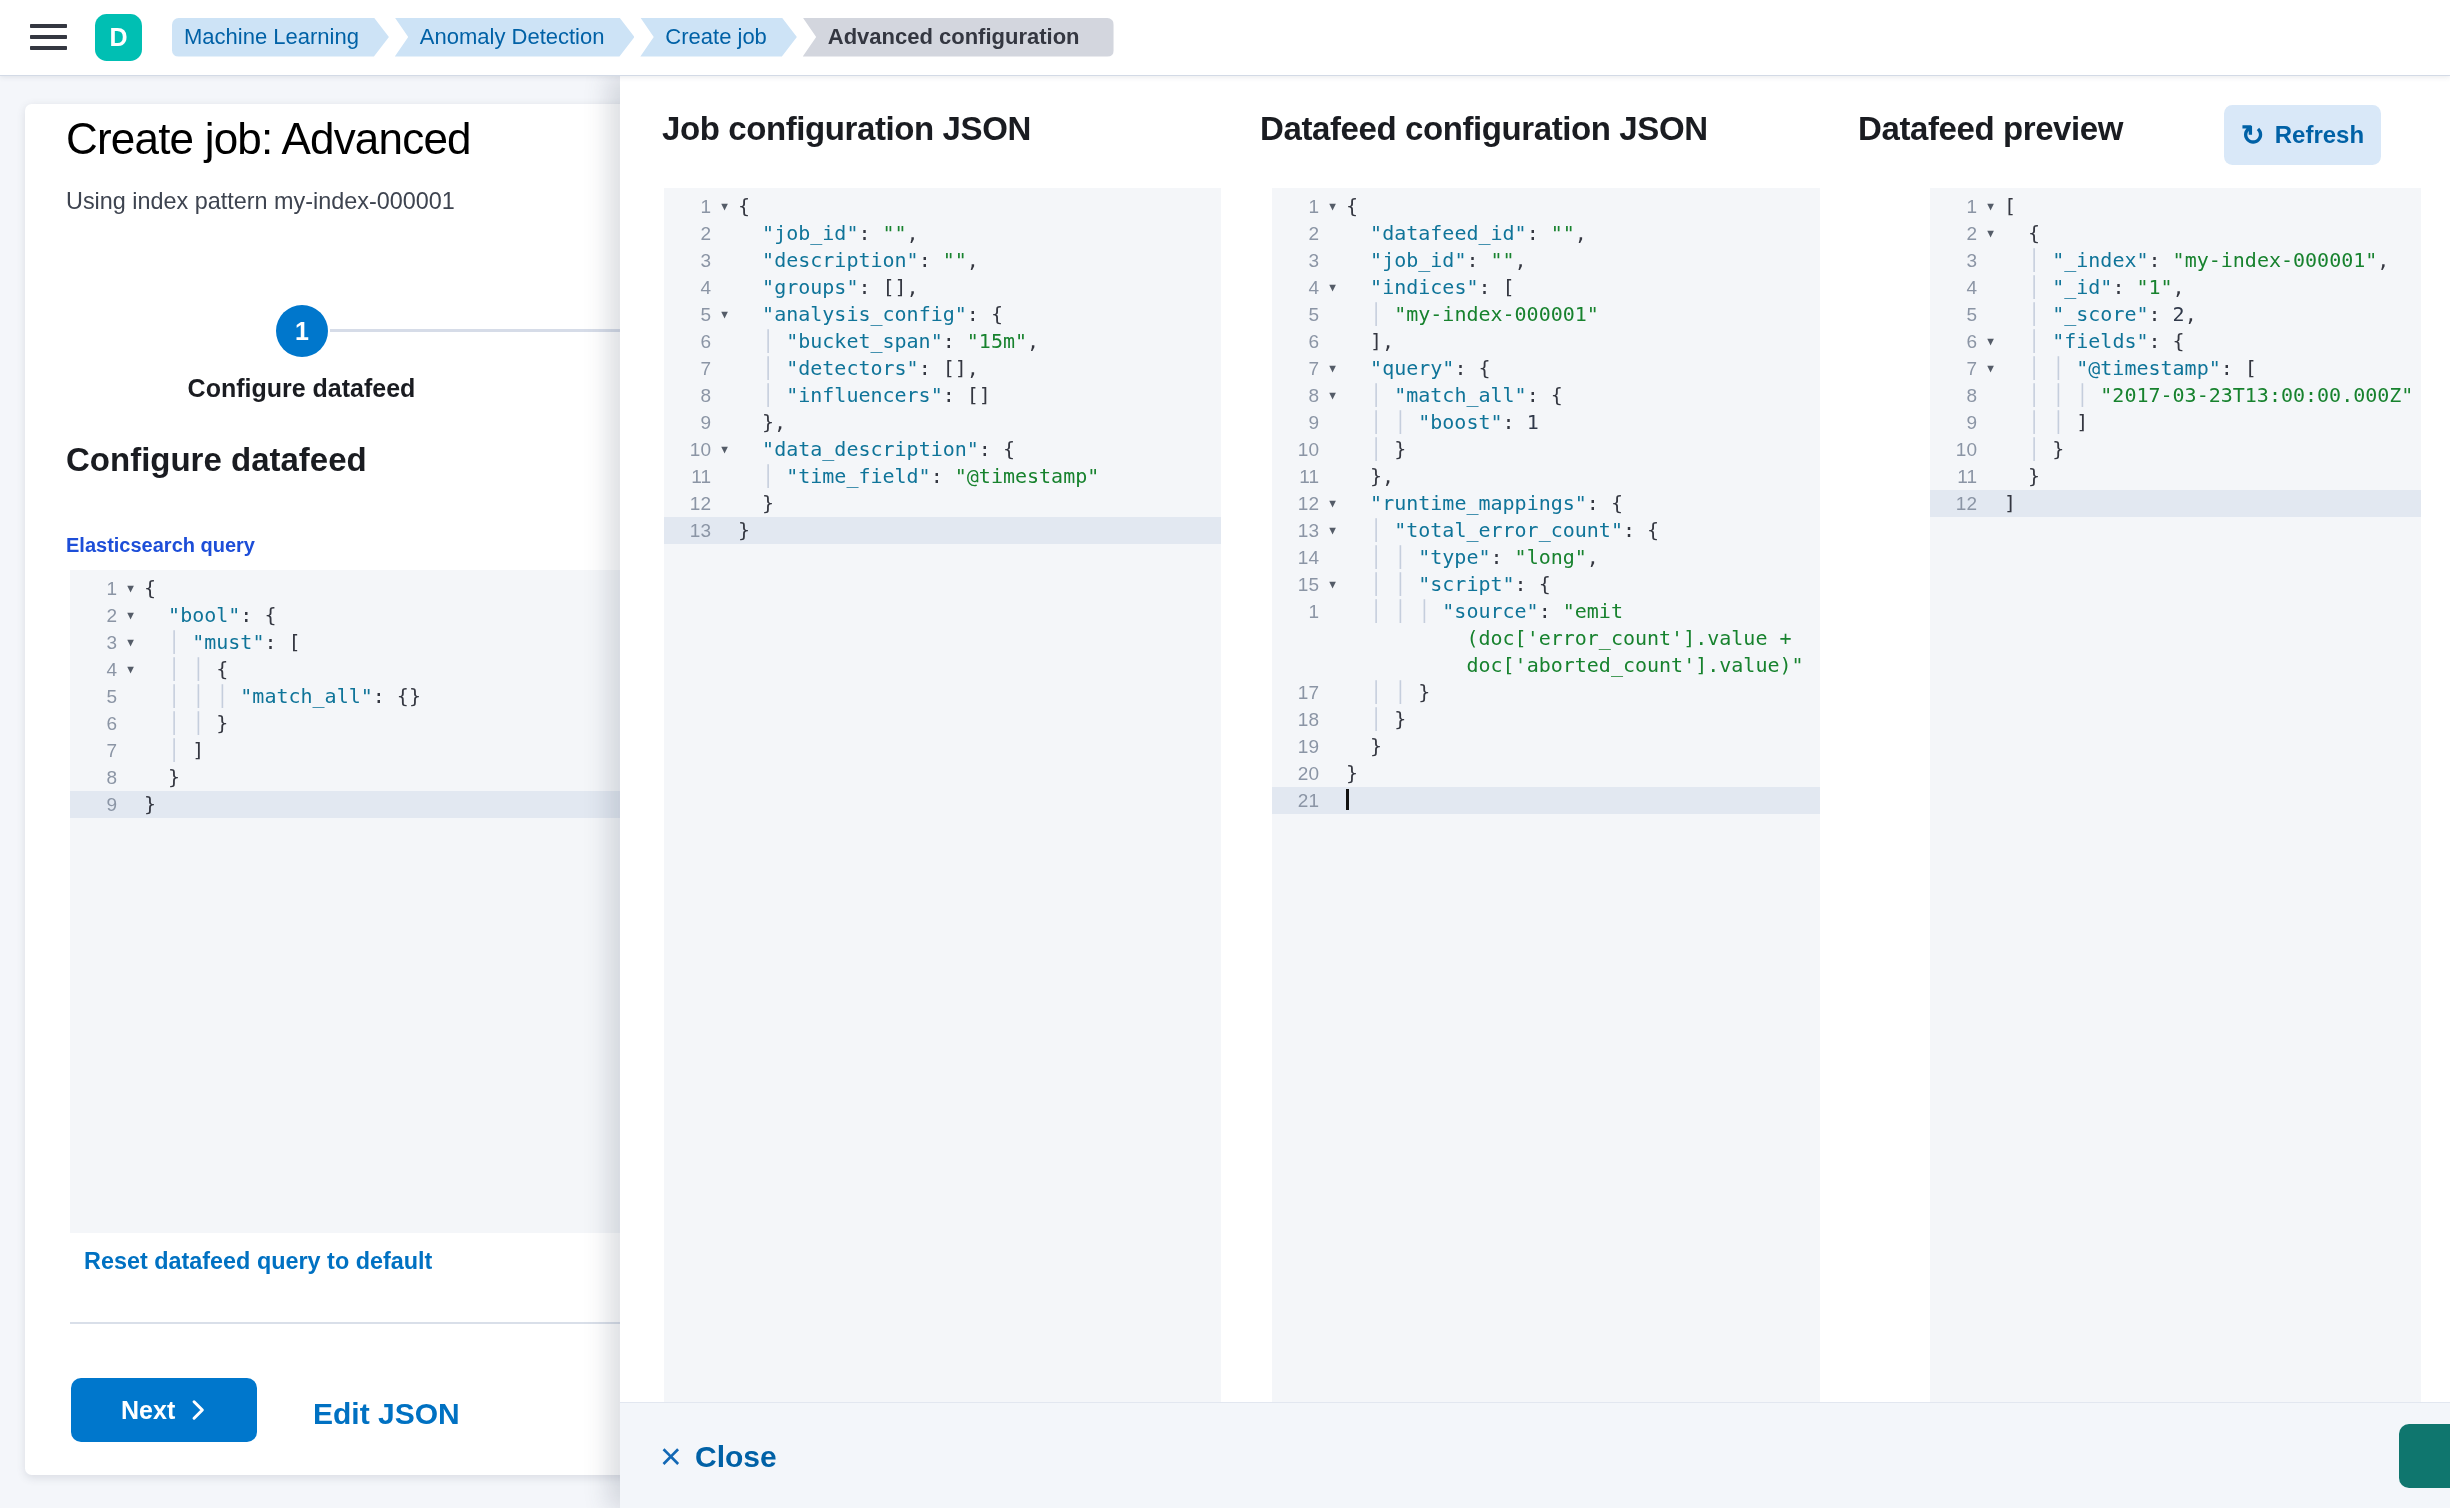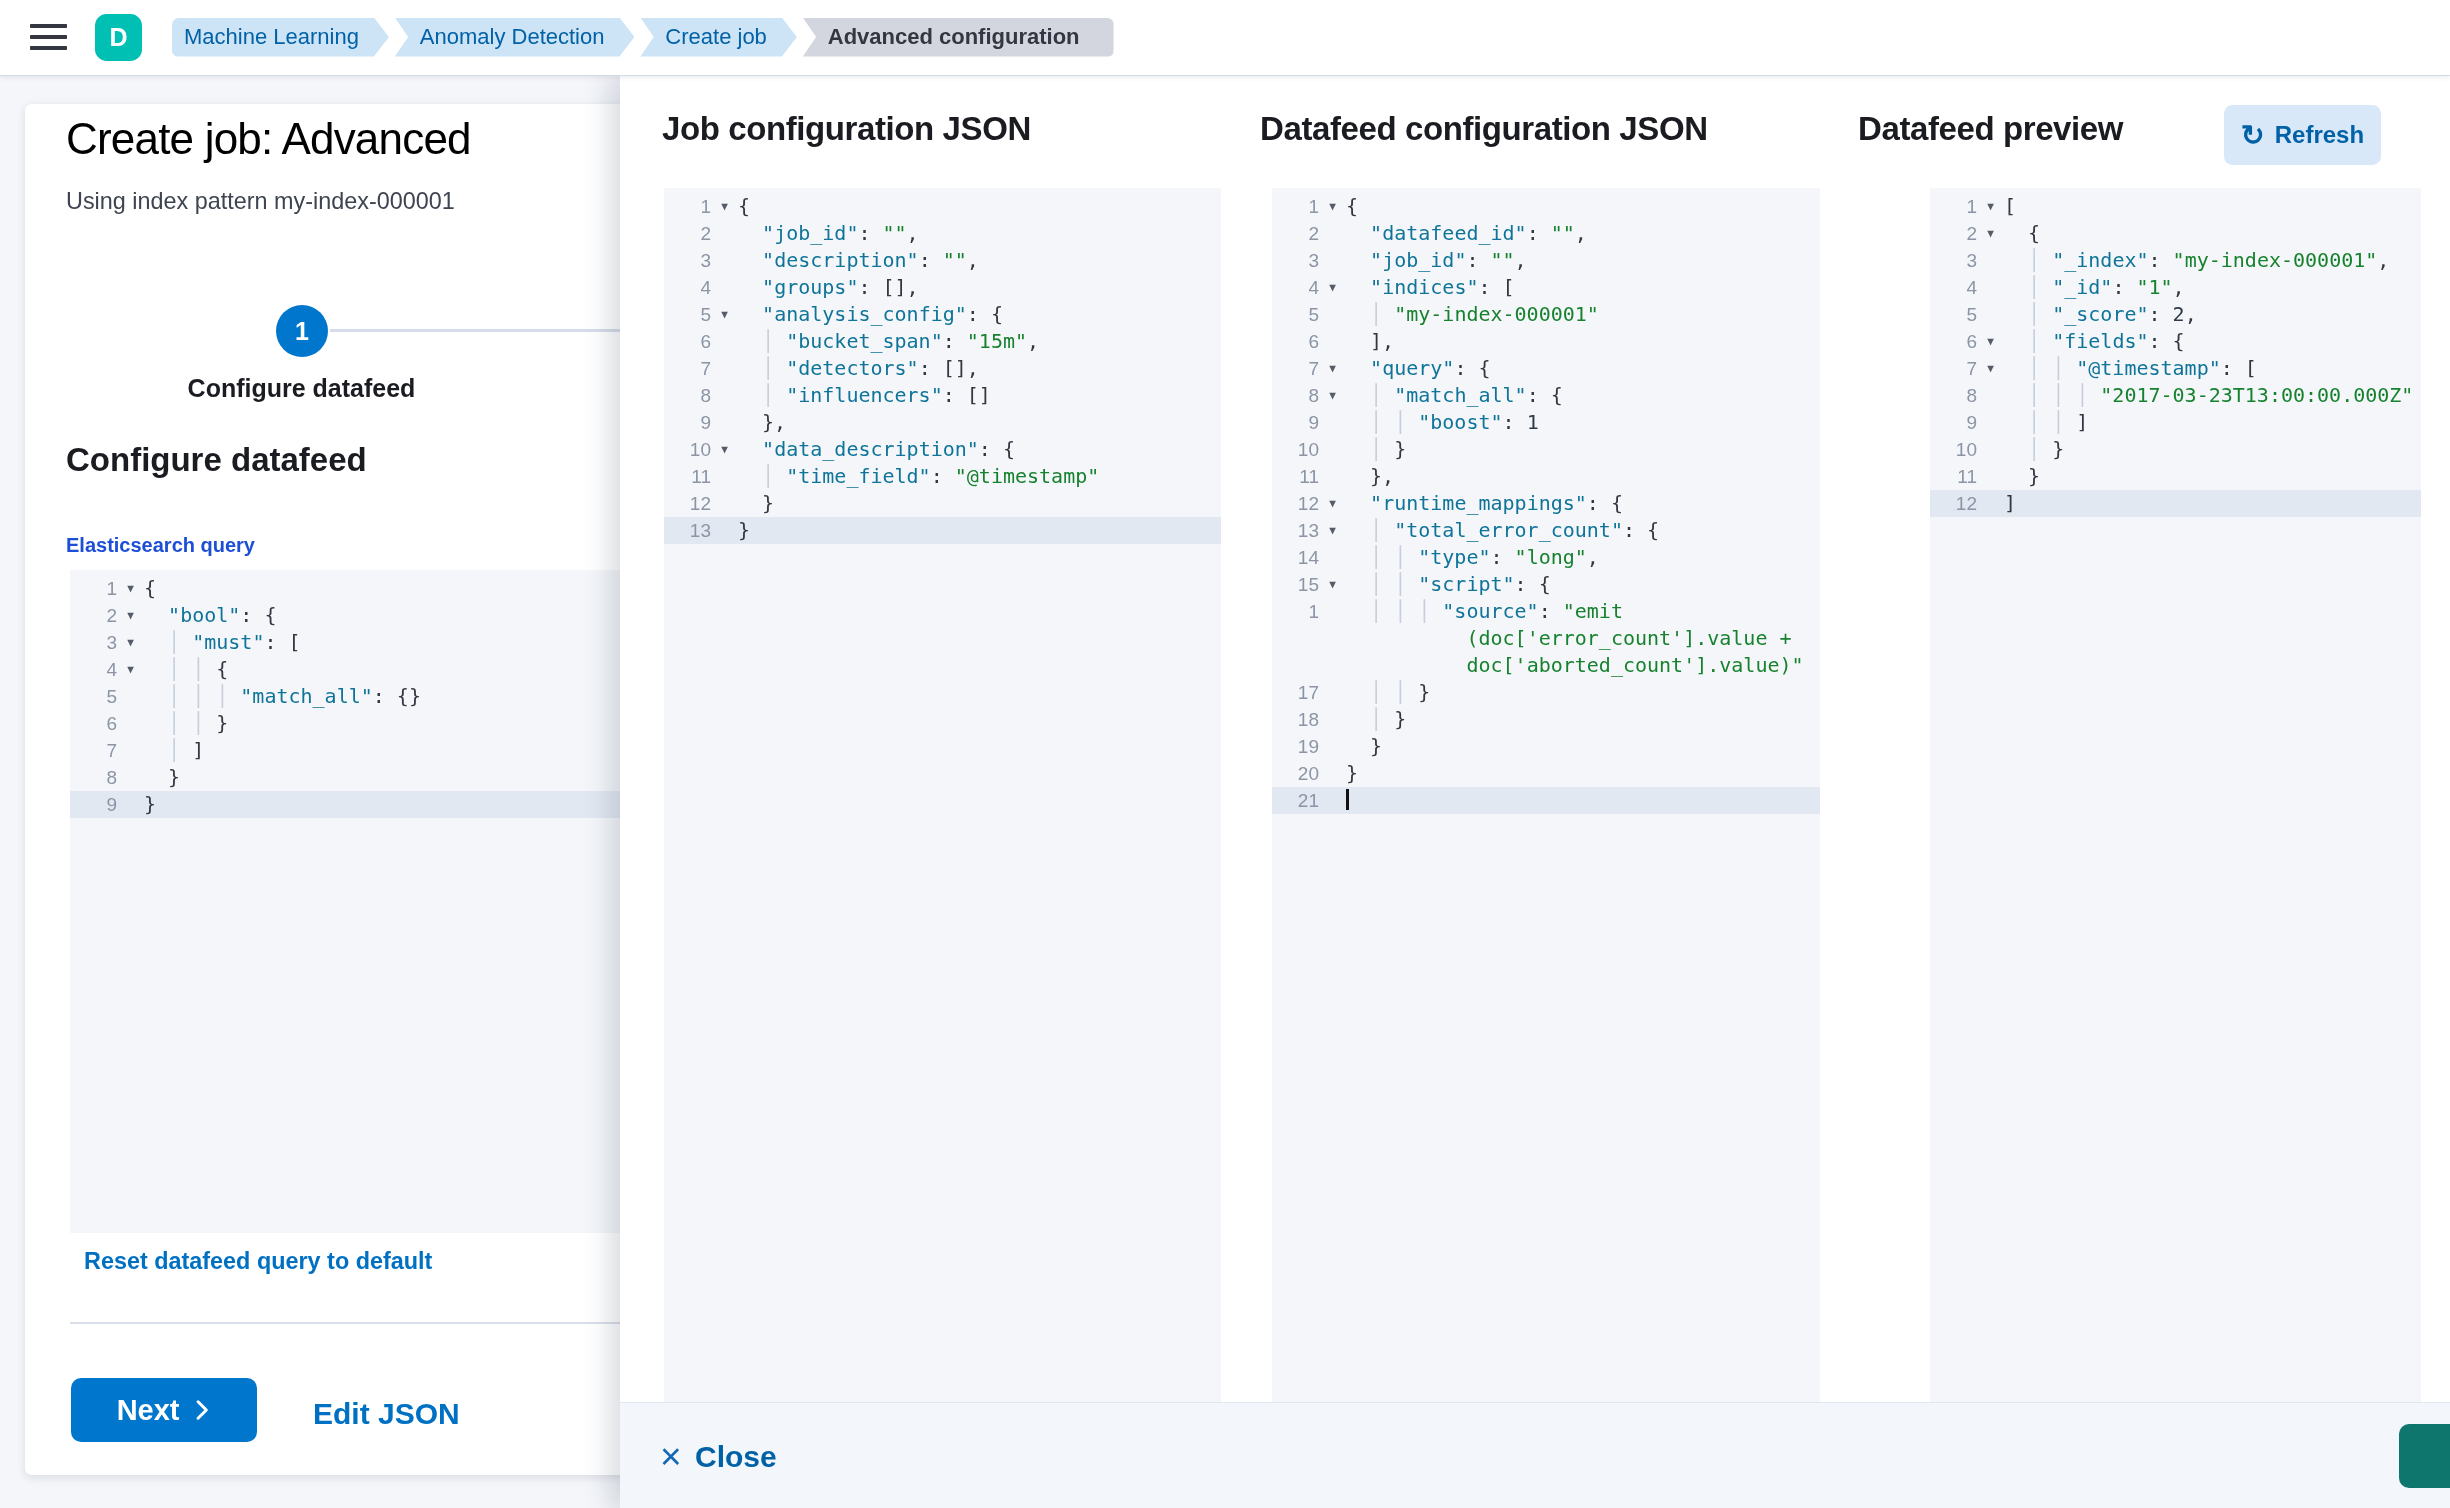--- a/index.html
+++ b/index.html
@@ -34,21 +34,21 @@
            background:#0077cc;color:#fff;font-size:25px;font-weight:600;
            display:flex;align-items:center;justify-content:center;cursor:pointer;}
   #step-line{position:absolute;left:305px;top:225px;width:862px;height:2.5px;background:#d6dce8;}
   #step-label{position:absolute;left:126px;top:270px;width:301px;text-align:center;
            font-size:25px;font-weight:700;color:#1a1c21;}
   #section-heading{position:absolute;left:41px;top:337px;font-size:33px;font-weight:700;color:#1a1c21;}
   #query-label{position:absolute;left:41px;top:430px;font-size:20px;font-weight:700;color:#1d4ed8;}
   #reset-link{position:absolute;left:59px;top:1144px;font-size:23.4px;font-weight:600;color:#0071c2;cursor:pointer;}
   #divider{position:absolute;left:45px;top:1218px;width:1110px;height:1.7px;background:#d9dfe9;}
   #next-btn{position:absolute;left:46px;top:1274px;width:186px;height:64px;border-radius:10px;
-           background:#0077cc;color:#fff;font-size:29px;font-weight:700;border:none;cursor:pointer;
+           background:#0077cc;color:#fff;font-size:25px;font-weight:700;border:none;cursor:pointer;
            display:flex;align-items:center;justify-content:center;gap:13.4px;}
   #edit-json{position:absolute;left:288px;top:1293px;font-size:30px;font-weight:700;color:#0071c2;cursor:pointer;}
 
   
   #flyout{position:absolute;left:620px;top:0;width:1978px;height:1434px;background:#ffffff;
           box-shadow:-11.7px 0 23.4px rgba(61,72,92,.18);z-index:20;}
   .col-heading{position:absolute;top:35px;font-size:33px;font-weight:700;color:#1a1c21;letter-spacing:-0.4px;}
   #refresh-btn{position:absolute;left:1604px;top:30px;width:157px;height:60px;border-radius:8.4px;
           background:#d9e8f8;border:none;color:#0061a6;font-size:24px;font-weight:600;cursor:pointer;
           display:flex;align-items:center;justify-content:center;gap:10px;font-family:"Liberation Sans",sans-serif;}

